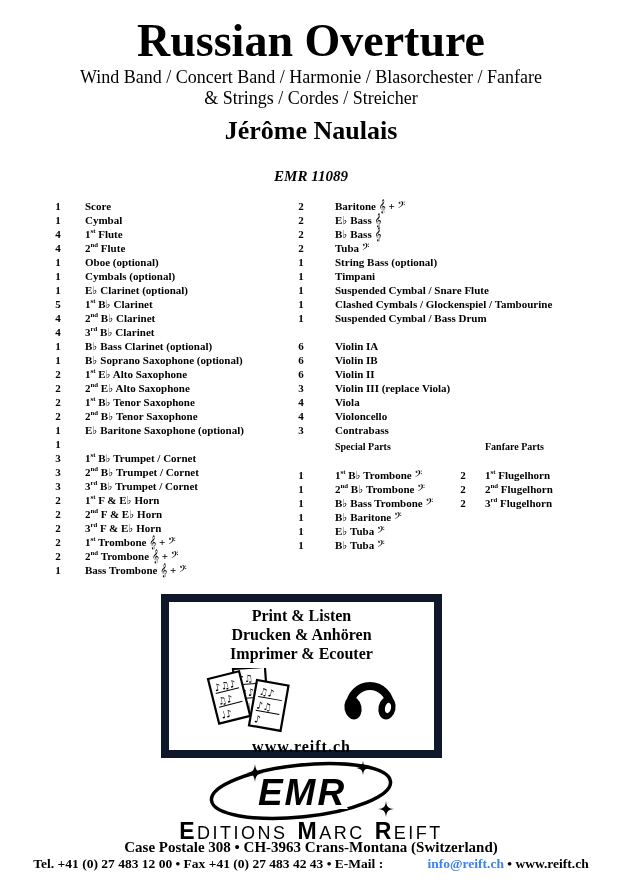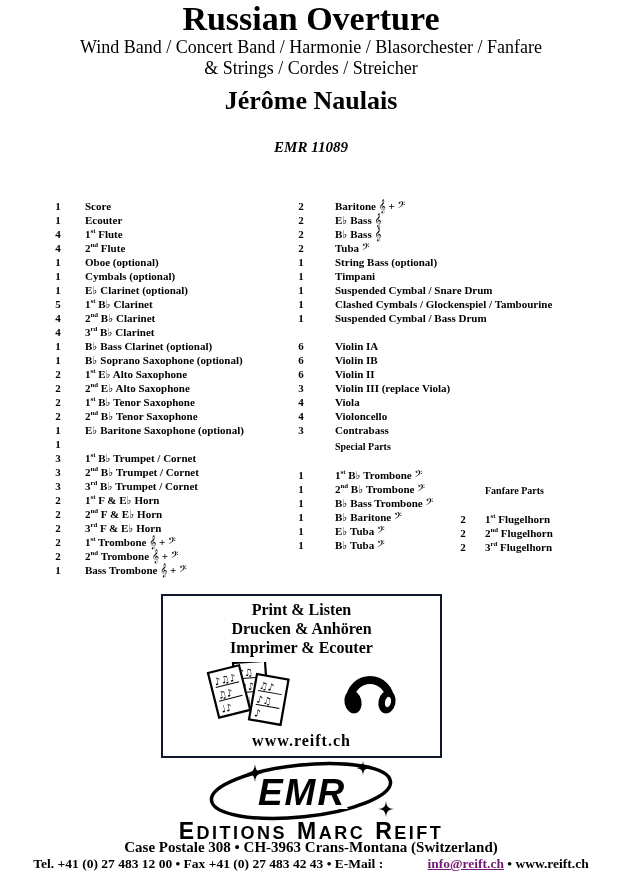--- a/index.html
+++ b/index.html
@@ -1,66 +1,66 @@
 <!DOCTYPE html>
 <html><head>
 <meta charset="utf-8">
 <style>
   html,body{margin:0;padding:0;background:#fff;}
   .page{position:relative;width:622px;height:888px;background:#fff;color:#000;
         font-family:"Liberation Serif","DejaVu Serif",serif;overflow:hidden;}
 
   
   .header{position:absolute;top:0;left:0;width:100%;text-align:center;}
-  .title{font-size:34px;font-weight:bold;line-height:1.1;text-align:center;}
+  .title{margin-top:16px;font-size:46px;font-weight:bold;line-height:1.1;text-align:center;}
   .subtitle{font-size:18px;line-height:21px;}
   .composer{margin-top:8px;font-size:26px;font-weight:bold;line-height:1.1;}
   .catalog{margin-top:23px;font-size:15px;font-weight:bold;font-style:italic;}
 
   
   .col-left{position:absolute;left:47px;top:199px;width:242px;}
   .col-right{position:absolute;left:290px;top:199px;width:320px;}
   .row{display:flex;height:14px;line-height:14px;font-size:11px;font-weight:bold;white-space:nowrap;}
   .qty{flex:0 0 22px;text-align:center;}
   .plabel{padding-left:16px;}
   .col-right .plabel{padding-left:23px;}
   .group-strings{margin-top:14px;}
   .plabel sup{font-size:0.62em;line-height:0;}
   .clef{font-family:"DejaVu Sans",sans-serif;font-weight:normal;font-size:12px;}
 
   .sf-section{position:relative;margin-top:2px;height:116px;}
   .sf-header{font-size:10px;font-weight:bold;height:16px;line-height:16px;white-space:nowrap;}
   .special-col .sf-header{margin-left:45px;}
   .sf-rows{margin-top:13px;}
   .fanfare-col{position:absolute;left:163px;top:0;width:155px;}
-  .fanfare-col .sf-header{margin-left:32px;margin-top:44px;}
+  .fanfare-col .sf-header{margin-left:32px;}
   .fanfare-col .qty{flex:0 0 20px;}
   .fanfare-col .plabel{padding-left:12px;}
 
   
   .promo{position:absolute;left:161px;top:594px;width:281px;height:164px;
-         border:2px solid #0f172a;box-sizing:border-box;text-align:center;}
+         border:8px solid #0f172a;box-sizing:border-box;text-align:center;}
   .promo-line{font-size:16px;font-weight:bold;line-height:19px;}
   .promo-line:first-child{margin-top:4px;}
   .promo-icons{display:flex;justify-content:center;align-items:flex-start;gap:44px;margin-top:5px;height:68px;}
   .promo-url{font-size:16px;font-weight:bold;letter-spacing:1px;margin-top:2px;}
 
   
   .logo-svg{position:absolute;left:206px;top:760px;width:210px;height:64px;}
   .publisher-name{position:absolute;top:818px;left:0;width:100%;text-align:center;
                   font-family:"Liberation Sans","DejaVu Sans",sans-serif;
                   letter-spacing:2.5px;white-space:nowrap;}
   .pub-word{margin:0 5px;}
   .pub-initial{font-size:23px;font-weight:bold;}
-  .pub-rest{font-size:18px;font-weight:bold;}
+  .pub-rest{font-size:18px;font-weight:normal;}
   .address{position:absolute;top:839px;left:0;width:100%;text-align:center;
            font-size:15px;font-weight:bold;}
   .contact{position:absolute;top:856px;left:0;width:100%;text-align:center;
            font-size:13.5px;font-weight:bold;white-space:nowrap;}
-  .email-link{text-decoration:underline;color:#701a75;margin-left:41px;}
+  .email-link{color:#3b82f6;margin-left:41px;}
 </style>
 </head>
 <body>
 
 <div class="page">
 
   <div class="header">
     <div class="title">Russian Overture</div>
     <div class="subtitle">
       <div>Wind Band / Concert Band / Harmonie / Blasorchester / Fanfare</div>
@@ -70,21 +70,21 @@
     <div class="catalog">EMR 11089</div>
   </div>
 
   <div class="col-left">
       <div class="row">
     <span class="qty">1</span>
     <span class="plabel">Score</span>
   </div>
       <div class="row">
     <span class="qty">1</span>
-    <span class="plabel">Ecouter</span>
+    <span class="plabel">Cymbal</span>
   </div>
       <div class="row">
     <span class="qty">4</span>
     <span class="plabel">1<sup>st</sup> Flute</span>
   </div>
       <div class="row">
     <span class="qty">4</span>
     <span class="plabel">2<sup>nd</sup> Flute</span>
   </div>
       <div class="row">
@@ -201,21 +201,21 @@
         <div class="row">
     <span class="qty">1</span>
     <span class="plabel">String Bass (optional)</span>
   </div>
         <div class="row">
     <span class="qty">1</span>
     <span class="plabel">Timpani</span>
   </div>
         <div class="row">
     <span class="qty">1</span>
-    <span class="plabel">Suspended Cymbal / Snare Drum</span>
+    <span class="plabel">Suspended Cymbal / Snare Flute</span>
   </div>
         <div class="row">
     <span class="qty">1</span>
     <span class="plabel">Clashed Cymbals / Glockenspiel / Tambourine</span>
   </div>
         <div class="row">
     <span class="qty">1</span>
     <span class="plabel">Suspended Cymbal / Bass Drum</span>
   </div>
       </div>

